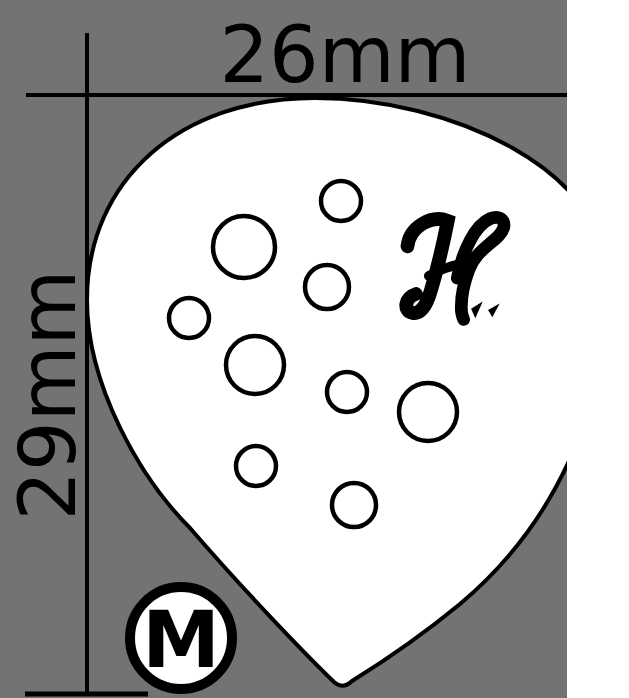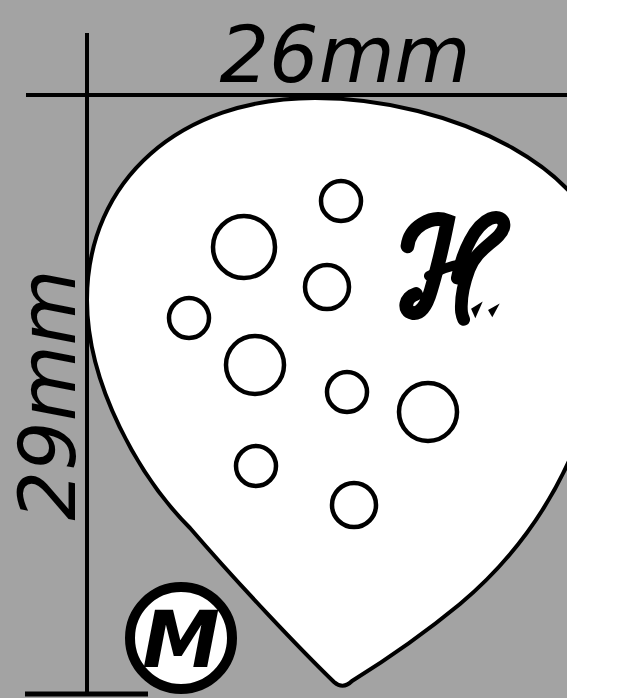--- a/index.html
+++ b/index.html
@@ -5,23 +5,22 @@
   html, body {
     margin: 0;
     padding: 0;
     background: #ffffff;
     font-family: "DejaVu Sans", "Liberation Sans", sans-serif;
   }
   .stage {
     position: relative;
     width: 567px;
     height: 698px;
-    background: #a3a3a3;
+    background: #737373;
     overflow: hidden;
-    font-style: italic;
   }
   .stage svg {
     position: absolute;
     inset: 0;
     display: block;
   }
   .dim-label {
     font-family: "DejaVu Sans", "Liberation Sans", sans-serif;
     font-size: 78px;
     fill: #000000;

